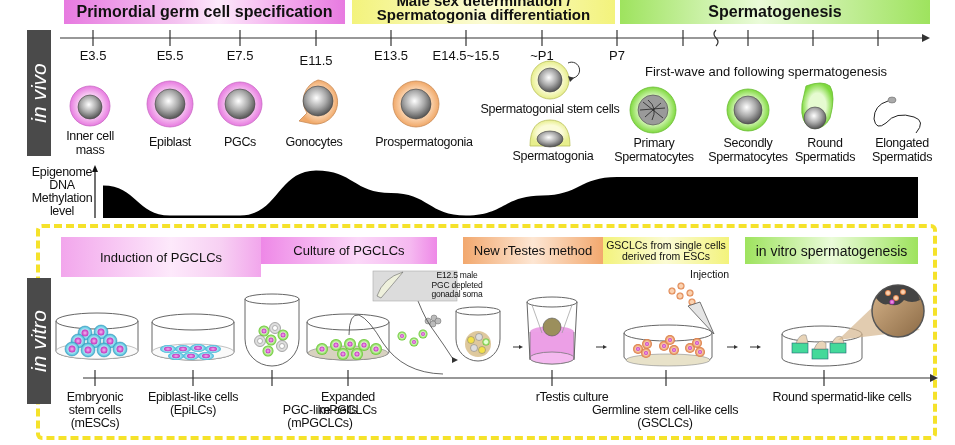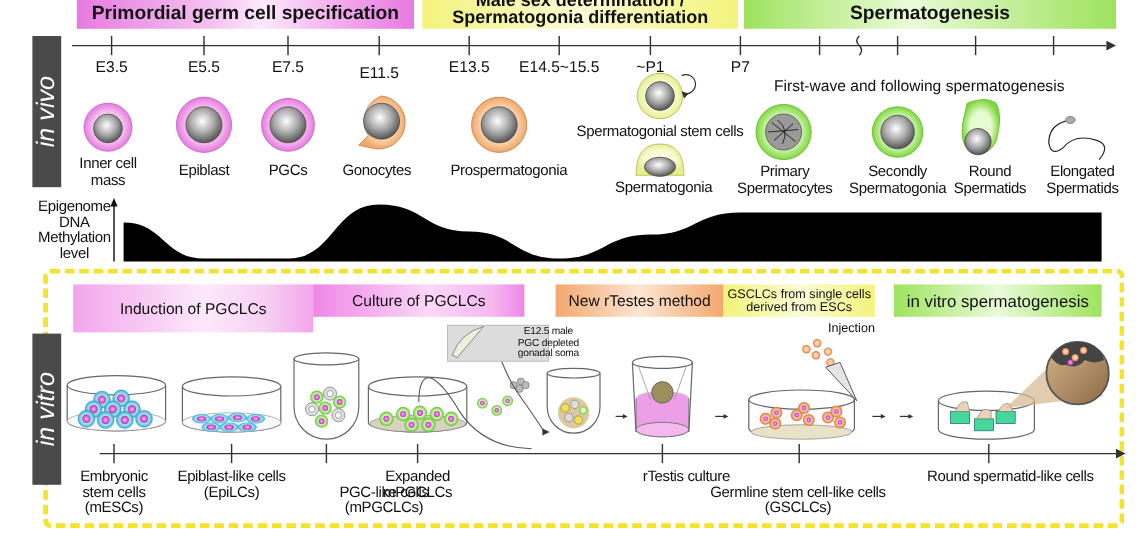--- a/index.html
+++ b/index.html
@@ -149,21 +149,21 @@
 mass</div>
 <div class="cell-label" style="left:170px; top:135px;">Epiblast</div>
 <div class="cell-label" style="left:240px; top:135px;">PGCs</div>
 <div class="cell-label" style="left:314px; top:135px;">Gonocytes</div>
 <div class="cell-label" style="left:424px; top:135px;">Prospermatogonia</div>
 <div class="cell-label" style="left:550px; top:102px;">Spermatogonial stem cells</div>
 <div class="cell-label" style="left:553px; top:149px;">Spermatogonia</div>
 <div class="cell-label" style="left:654px; top:136px; white-space:pre-line;">Primary
 Spermatocytes</div>
 <div class="cell-label" style="left:748px; top:136px; white-space:pre-line;">Secondly
-Spermatogonia</div>
+Spermatocytes</div>
 <div class="cell-label" style="left:825px; top:136px; white-space:pre-line;">Round
 Spermatids</div>
 <div class="cell-label" style="left:902px; top:136px; white-space:pre-line;">Elongated
 Spermatids</div>
 
 <div class="abs" style="left:0; top:166px; width:70px; font-size:12.5px; line-height:13px; text-align:center; white-space:pre-line; letter-spacing:-0.3px;">Epigenome
 DNA
 Methylation
 level</div>
 <svg width="955" height="445" id="meth-svg">

